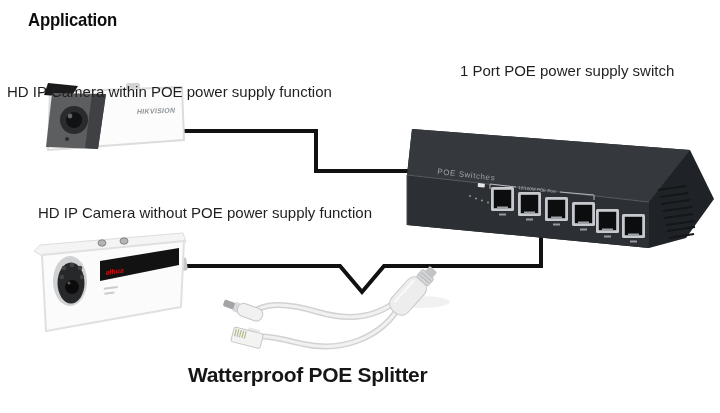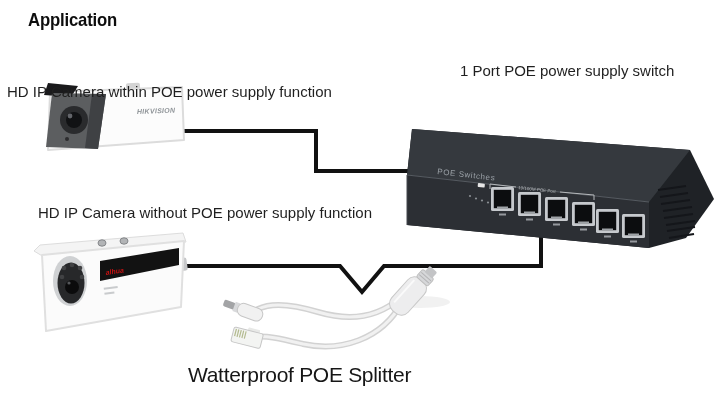--- a/index.html
+++ b/index.html
@@ -8,21 +8,21 @@
     overflow:hidden;font-family:"Liberation Sans",sans-serif;
   }
   .lbl{position:absolute;color:#1f1f1f;white-space:nowrap;}
   .title{
     left:28px;top:9px;font-size:19px;font-weight:bold;color:#0d0d0d;
     transform:scaleX(.88);transform-origin:left top;letter-spacing:-.2px;
   }
   .cam1-label{left:7px;top:63px;font-size:15px;margin-top:20px;}
   .switch-label{left:460px;top:62px;font-size:15px;}
   .cam2-label{left:6px;top:204px;font-size:15px;margin-left:32px;}
-  .splitter-label{left:188px;top:363px;font-size:21px;color:#161616;letter-spacing:-.3px;}
+  .splitter-label{left:188px;top:363px;font-size:21px;color:#161616;letter-spacing:-.3px;font-weight:bold;}
   svg{position:absolute;left:0;top:0;}
   text{font-family:"Liberation Sans",sans-serif;}
 </style>
 </head>
 <body>
 
 <div class="canvas">
 
   <svg width="720" height="413" viewBox="0 0 720 413">
 

